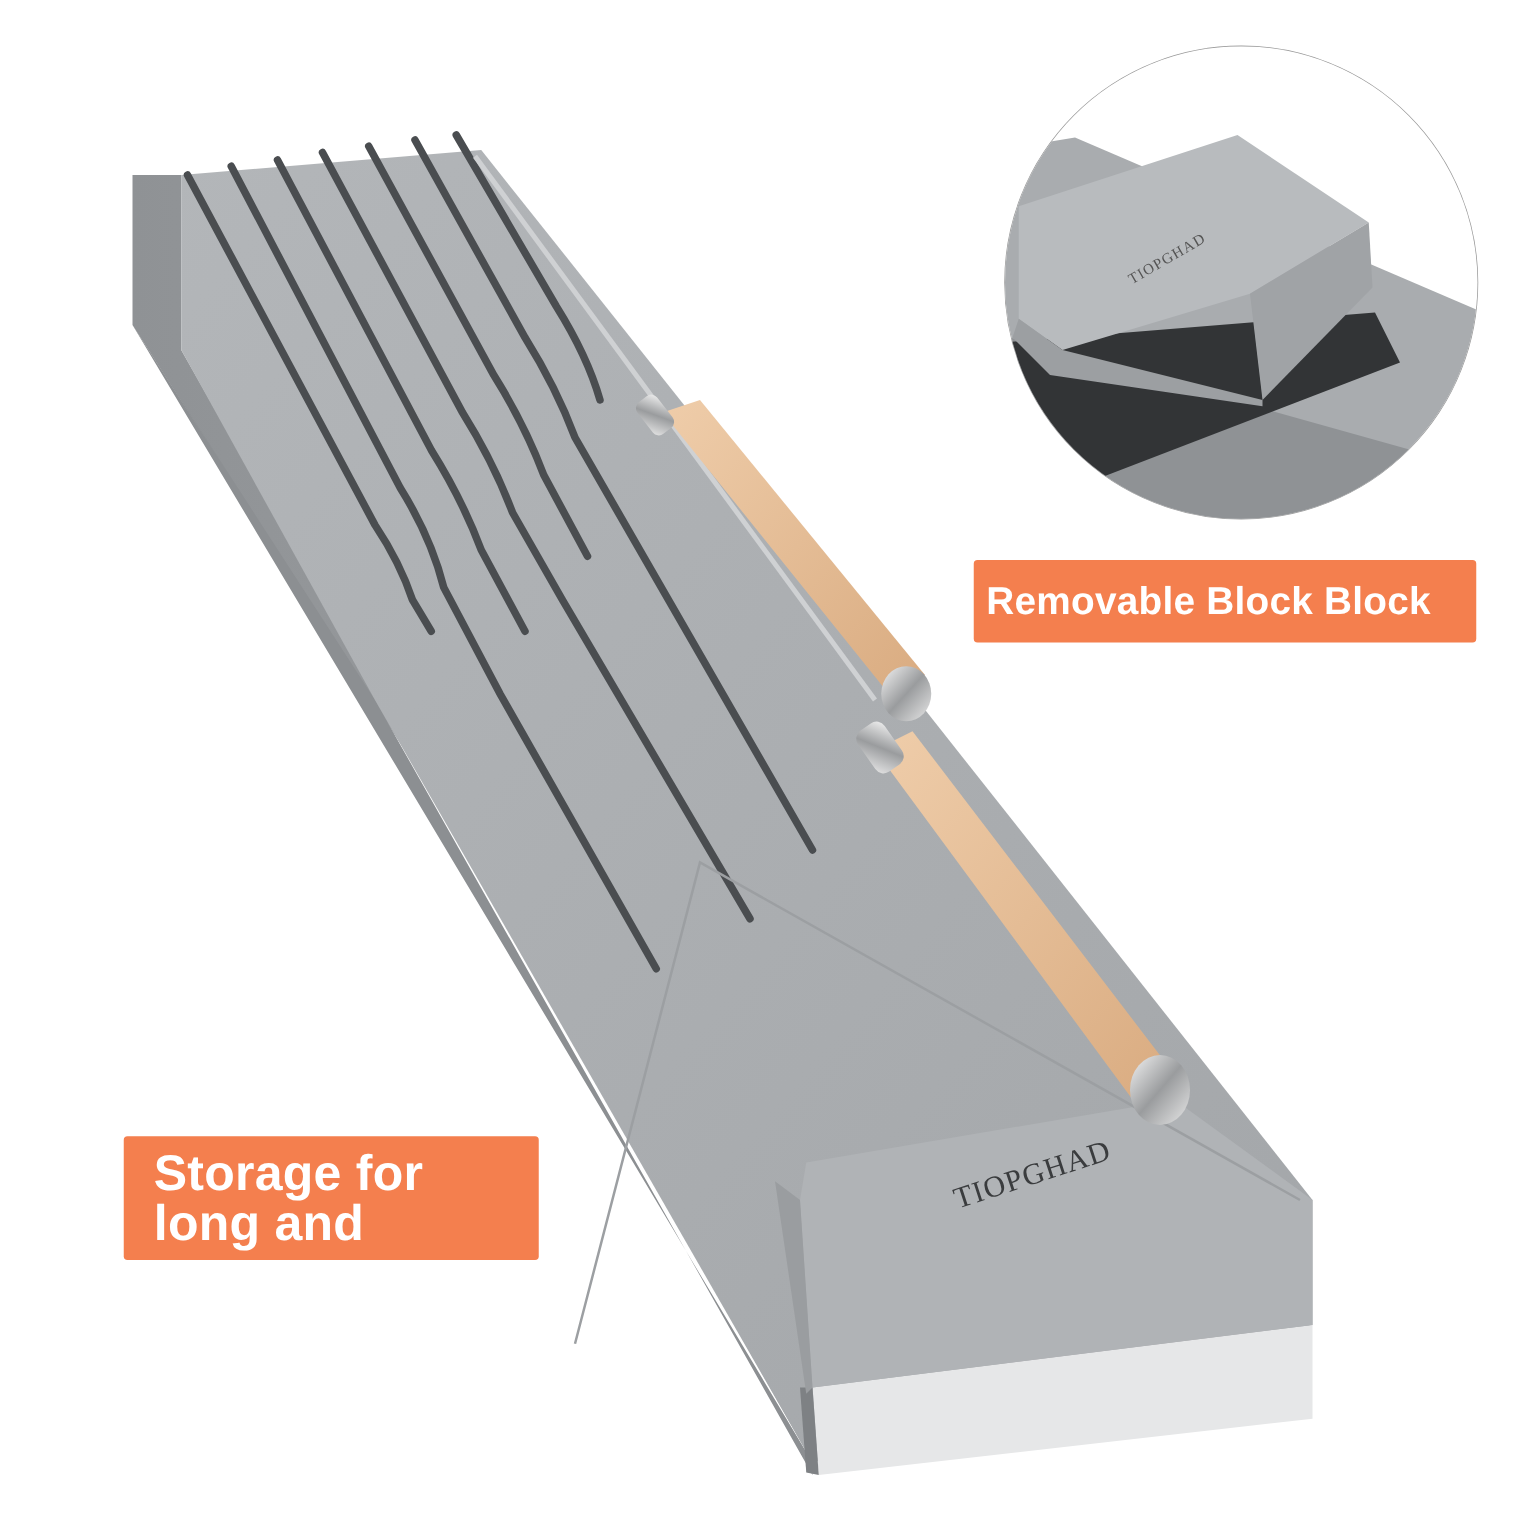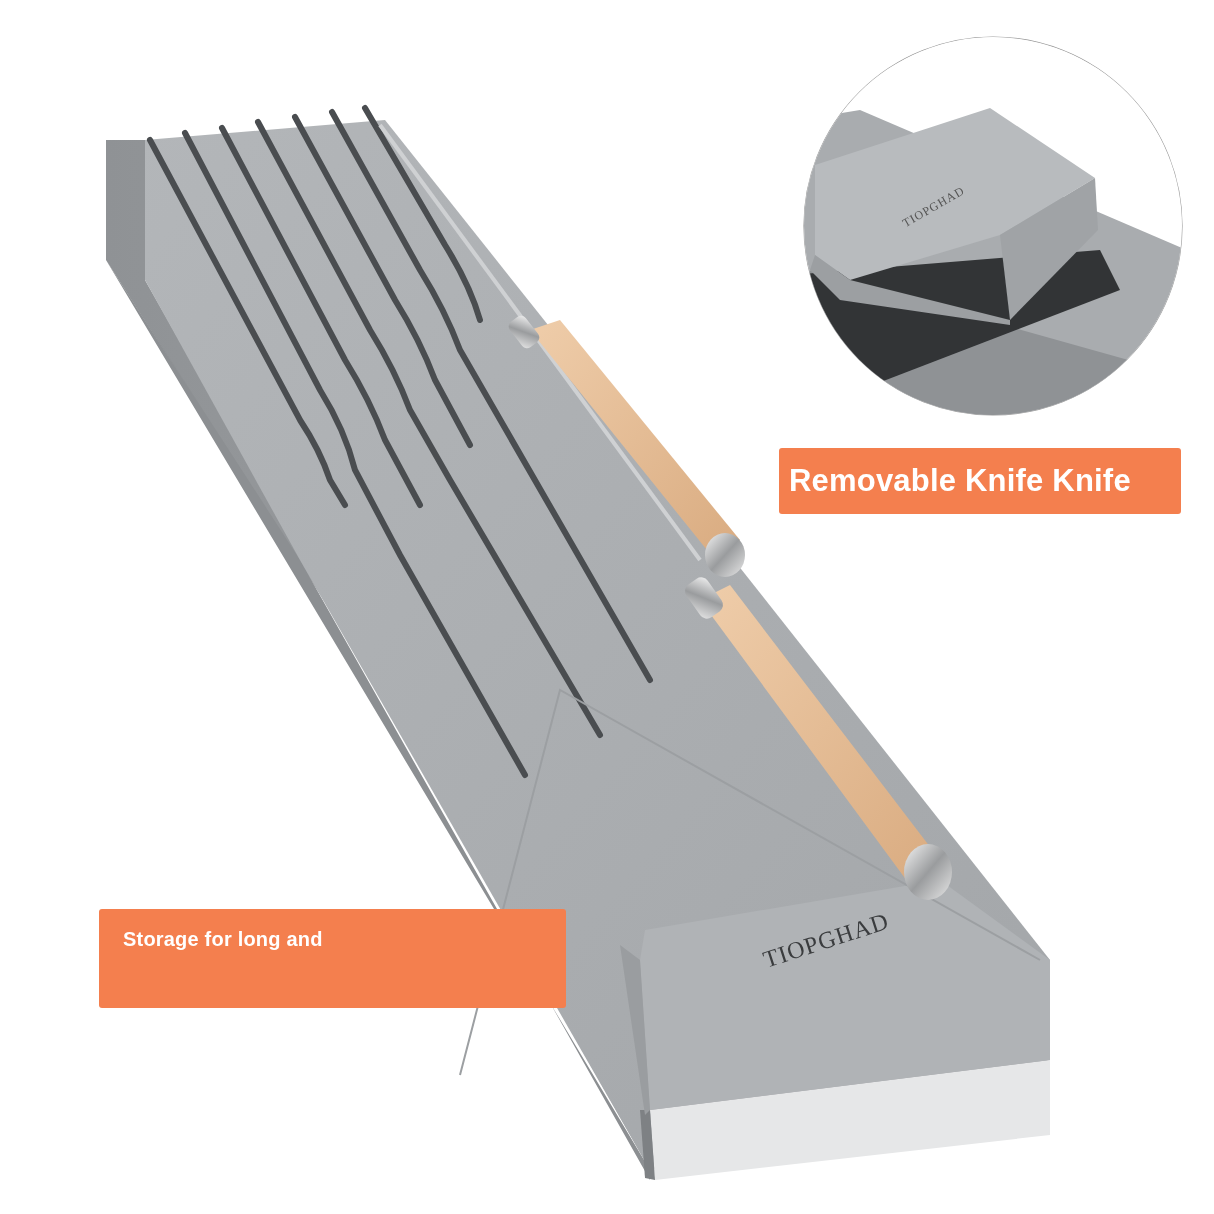--- a/index.html
+++ b/index.html
@@ -1,20 +1,20 @@
 <!DOCTYPE html>
 <html><head>
 <meta charset="utf-8">
 <style>
   html,body{margin:0;padding:0;background:#ffffff;}
   body{width:1214px;height:1214px;position:relative;overflow:hidden;font-family:"Liberation Sans","DejaVu Sans",sans-serif;}
   #scene{position:absolute;left:0;top:0;width:1214px;height:1214px;}
   .label{position:absolute;background:#f47f4e;color:#ffffff;font-weight:bold;border-radius:3px;box-sizing:border-box;letter-spacing:0.2px;}
   #label-removable{left:779px;top:448px;width:402px;height:66px;font-size:31px;line-height:66px;padding-left:10px;white-space:nowrap;}
-  #label-storage{left:99px;top:909px;width:467px;height:99px;font-size:20px;line-height:40px;padding:10px 0 0 24px;}
+  #label-storage{left:99px;top:909px;width:332px;height:99px;font-size:40px;line-height:40px;padding:10px 0 0 24px;}
   .brand{position:absolute;font-family:"Liberation Serif","DejaVu Serif",serif;color:#3a3c3e;letter-spacing:1px;white-space:nowrap;}
   #brand-main{left:760px;top:948px;font-size:24px;transform:rotate(-18deg);transform-origin:left top;}
   #brand-inset{left:900px;top:218px;font-size:12px;transform:rotate(-30deg);transform-origin:left top;color:#555;}
 </style>
 </head>
 <body>
 
 <div id="scene">
   <svg width="1214" height="1214" viewBox="0 0 1214 1214">
     <defs>
@@ -87,18 +87,18 @@
         <polygon points="1000,235 1095,178 1098,230 1010,320" fill="#a0a3a6"></polygon>
         <polygon points="815,255 850,280 1010,320 1010,325 840,300 810,270" fill="#9c9fa2"></polygon>
       </g>
     </g>
   </svg>
 
   <div class="brand" id="brand-inset">TIOPGHAD</div>
   <div class="brand" id="brand-main">TIOPGHAD</div>
 
   <div class="label" id="label-removable">
-    <span>Removable Knife Knife</span>
+    <span>Removable Block Block</span>
   </div>
   <div class="label" id="label-storage">
     <div>Storage for long and</div>
   </div>
 </div>
 
 </body></html>

